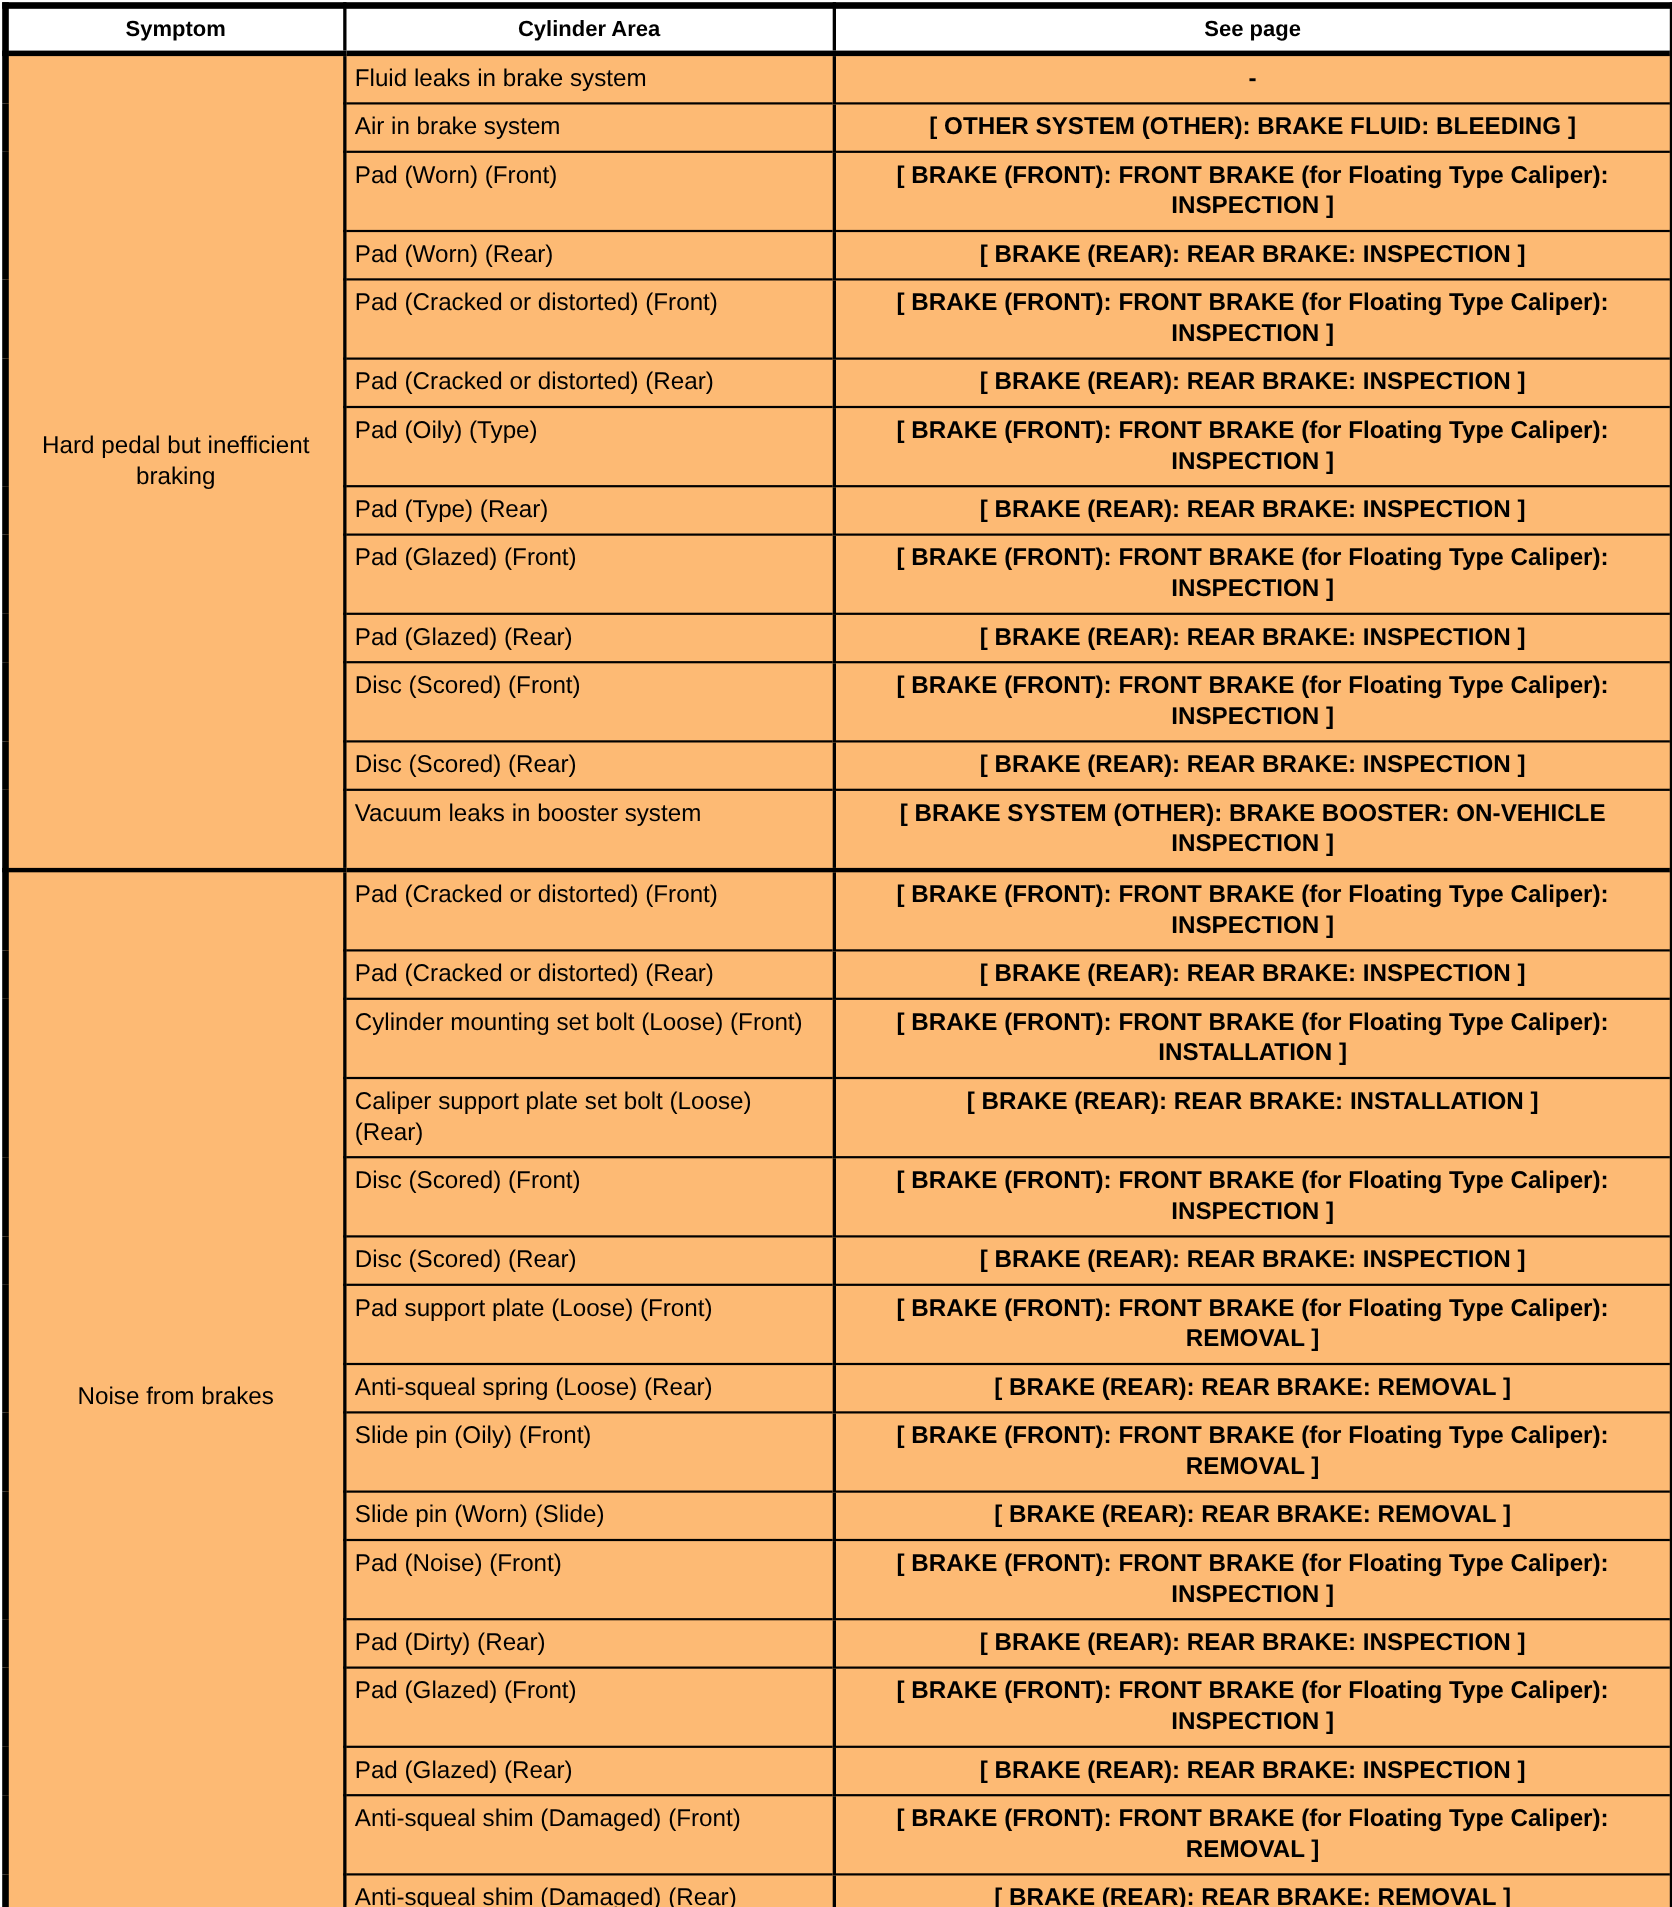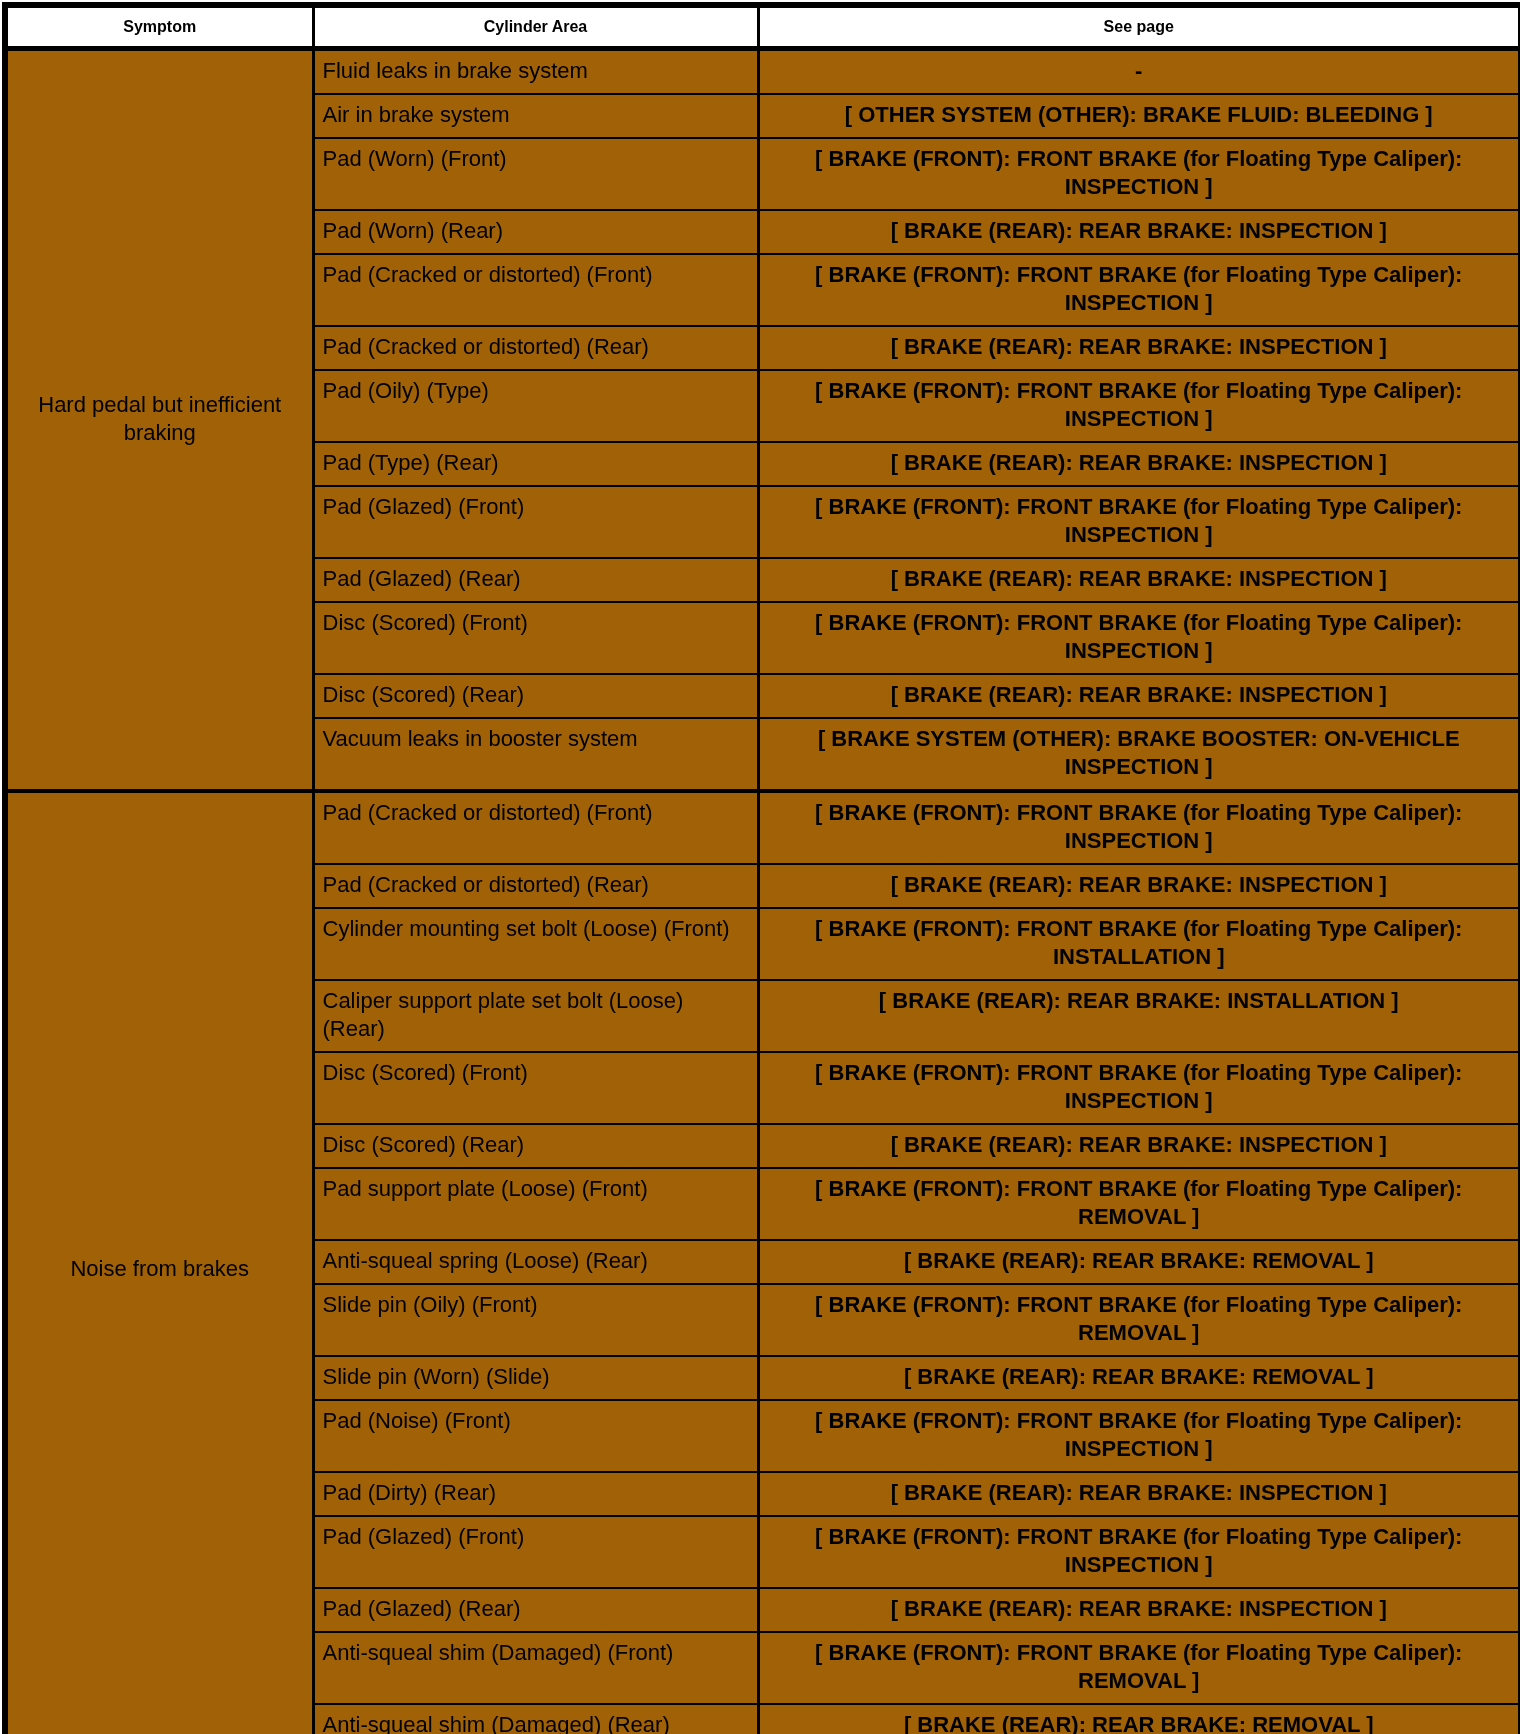--- a/index.html
+++ b/index.html
@@ -29,34 +29,34 @@
   }
   col.c-symptom { width: 308px; }
   col.c-area    { width: 445px; }
   col.c-page    { width: 763px; }
 
   th {
     border: 3px solid #000000;
     border-top-width: 2px;
     border-bottom: 5px solid #000000;
     font-weight: bold;
-    font-size: 16px;
+    font-size: 20px;
     text-align: center;
     padding: 6px 8px;
     line-height: 26px;
     background: #ffffff;
   }
   td {
     border: 2px solid #000000;
     border-left-width: 3px;
     border-right-width: 3px;
     vertical-align: top;
     padding: 6px 8px 8px 8px;
     line-height: 28px;
-    background: #a16207;
+    background: #fdba74;
   }
   td.symptom {
     vertical-align: middle;
     text-align: center;
     padding-left: 8px;
   }
   td.area {
     text-align: left;
   }
   td.seepage {

